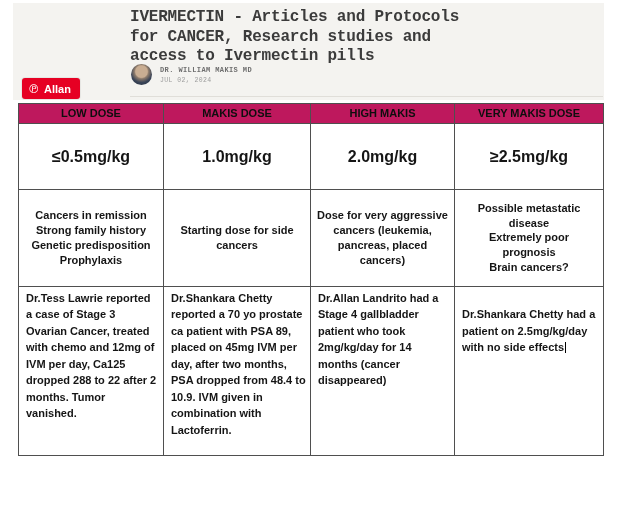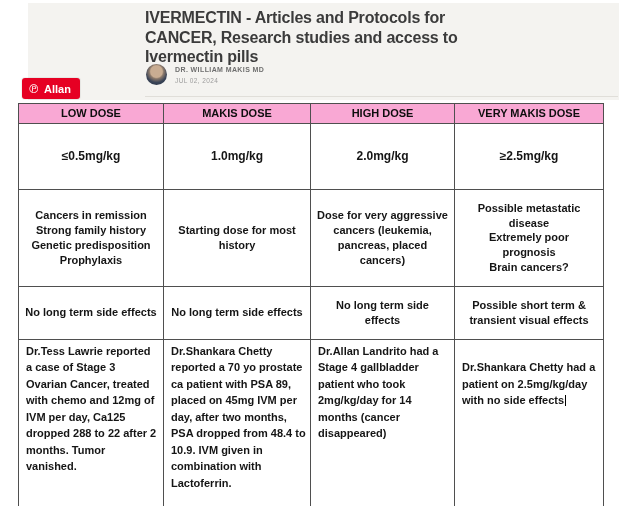--- a/index.html
+++ b/index.html
@@ -2,22 +2,23 @@
 <html><head>
 <meta charset="utf-8">
 <style>
   html,body { margin:0; padding:0; background:#ffffff; }
   .canvas {
     position:relative; width:619px; height:506px; background:#ffffff;
     font-family:"Liberation Sans", sans-serif; overflow:hidden;
   }
   
   .banner {
-    position:absolute; left:28px; top:3px; width:591px; height:97px;
+    position:absolute; left:13px; top:3px; width:591px; height:97px;
     background:#f4f3f0;
+    font-family:Liberation Mono, monospace;
   }
   .title {
     position:absolute; left:130px; top:6px; width:330px; margin:0;
     font-size:16px; line-height:19.5px; font-weight:bold; color:#3b3b3b;
     letter-spacing:-0.2px;
   }
   .avatar {
     position:absolute; left:131px; top:64px; width:21px; height:21px;
     border-radius:50%;
     background: radial-gradient(circle at 50% 36%, #c9ad92 0 34%, #8c7a6b 42%, #3a4457 64%, #222d3f 100%);
@@ -50,24 +51,24 @@
   .dose-table {
     position:absolute; left:18px; top:103px; width:585px;
     border-collapse:collapse; table-layout:fixed;
   }
   .dose-table th, .dose-table td {
     border:1.5px solid #4f4f4f; font-weight:bold; color:#151515;
     text-align:center; vertical-align:middle; padding:2px 6px;
     line-height:1.35; font-size:11px; white-space:pre-line;
     overflow:hidden;
   }
-  .dose-table th { background:#f9a8d4; font-size:11px; color:#0e0e0e; }
+  .dose-table th { background:#be185d; font-size:11px; color:#0e0e0e; }
   tr.r-header { height:17px; }
   tr.r-dose   { height:66px; }
-  tr.r-dose td { font-size:12px; }
+  tr.r-dose td { font-size:16px; }
   tr.r-ind    { height:97px; }
   tr.r-side   { height:53px; }
   tr.r-case   { height:167px; }
   tr.r-case td {
     text-align:left; vertical-align:top; padding:3px 4px 17px 7px;
     line-height:1.5;
   }
   .caret {
     display:inline-block; width:1px; height:11px; background:#000;
     margin-left:1px; vertical-align:-2px;
@@ -95,47 +96,41 @@
     <colgroup>
       <col style="width:145px">
         <col style="width:147px">
         <col style="width:144px">
         <col style="width:149px">
     </colgroup>
     <thead>
       <tr class="r-header">
         <th>LOW DOSE</th>
         <th>MAKIS DOSE</th>
-        <th>HIGH DOSE</th>
+        <th>HIGH MAKIS</th>
         <th>VERY MAKIS DOSE</th>
       </tr>
     </thead>
     <tbody>
       <tr class="r-dose">
         <td>≤0.5mg/kg</td>
         <td>1.0mg/kg</td>
         <td>2.0mg/kg</td>
         <td>≥2.5mg/kg</td>
       </tr>
       <tr class="r-ind">
         <td>Cancers in remission
 Strong family history
 Genetic predisposition
 Prophylaxis</td>
-        <td>Starting dose for most history</td>
+        <td>Starting dose for side cancers</td>
         <td>Dose for very aggressive cancers (leukemia, pancreas, placed cancers)</td>
         <td>Possible metastatic disease
 Extremely poor prognosis
 Brain cancers?</td>
-      </tr>
-      <tr class="r-side">
-        <td>No long term side effects</td>
-        <td>No long term side effects</td>
-        <td>No long term side effects</td>
-        <td>Possible short term &amp; transient visual effects</td>
       </tr>
       <tr class="r-case">
         <td>Dr.Tess Lawrie reported a case of Stage 3 Ovarian Cancer, treated with chemo and 12mg of IVM per day, Ca125 dropped 288 to 22 after 2 months. Tumor vanished.</td>
         <td>Dr.Shankara Chetty reported a 70 yo prostate ca patient with PSA 89, placed on 45mg IVM per day, after two months, PSA dropped from 48.4 to 10.9. IVM given in combination with Lactoferrin.</td>
         <td>Dr.Allan Landrito had a Stage 4 gallbladder patient who took 2mg/kg/day for 14 months (cancer disappeared)</td>
         <td>
           <span>Dr.Shankara Chetty had a patient on 2.5mg/kg/day with no side effects</span><span class="caret"></span>
         </td>
       </tr>
     </tbody>

